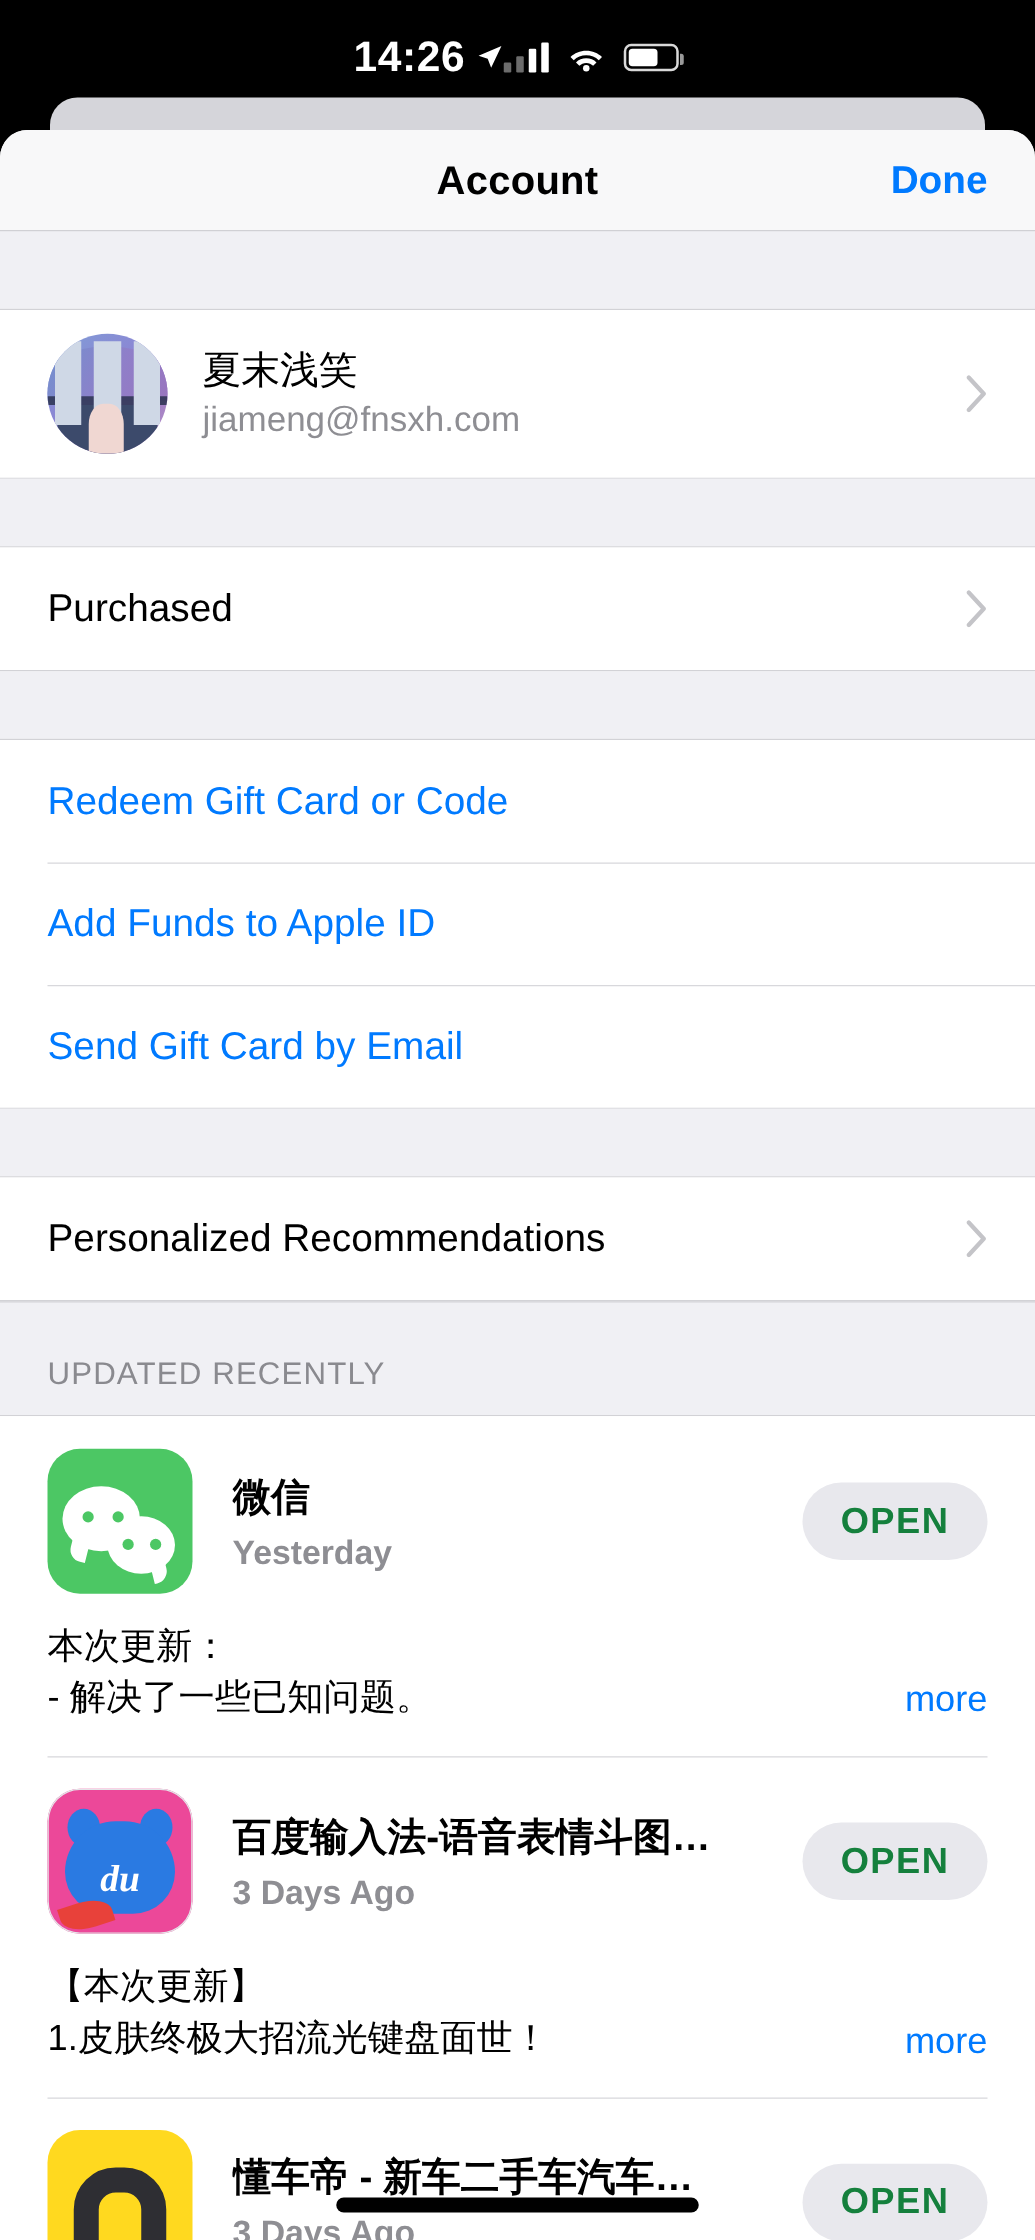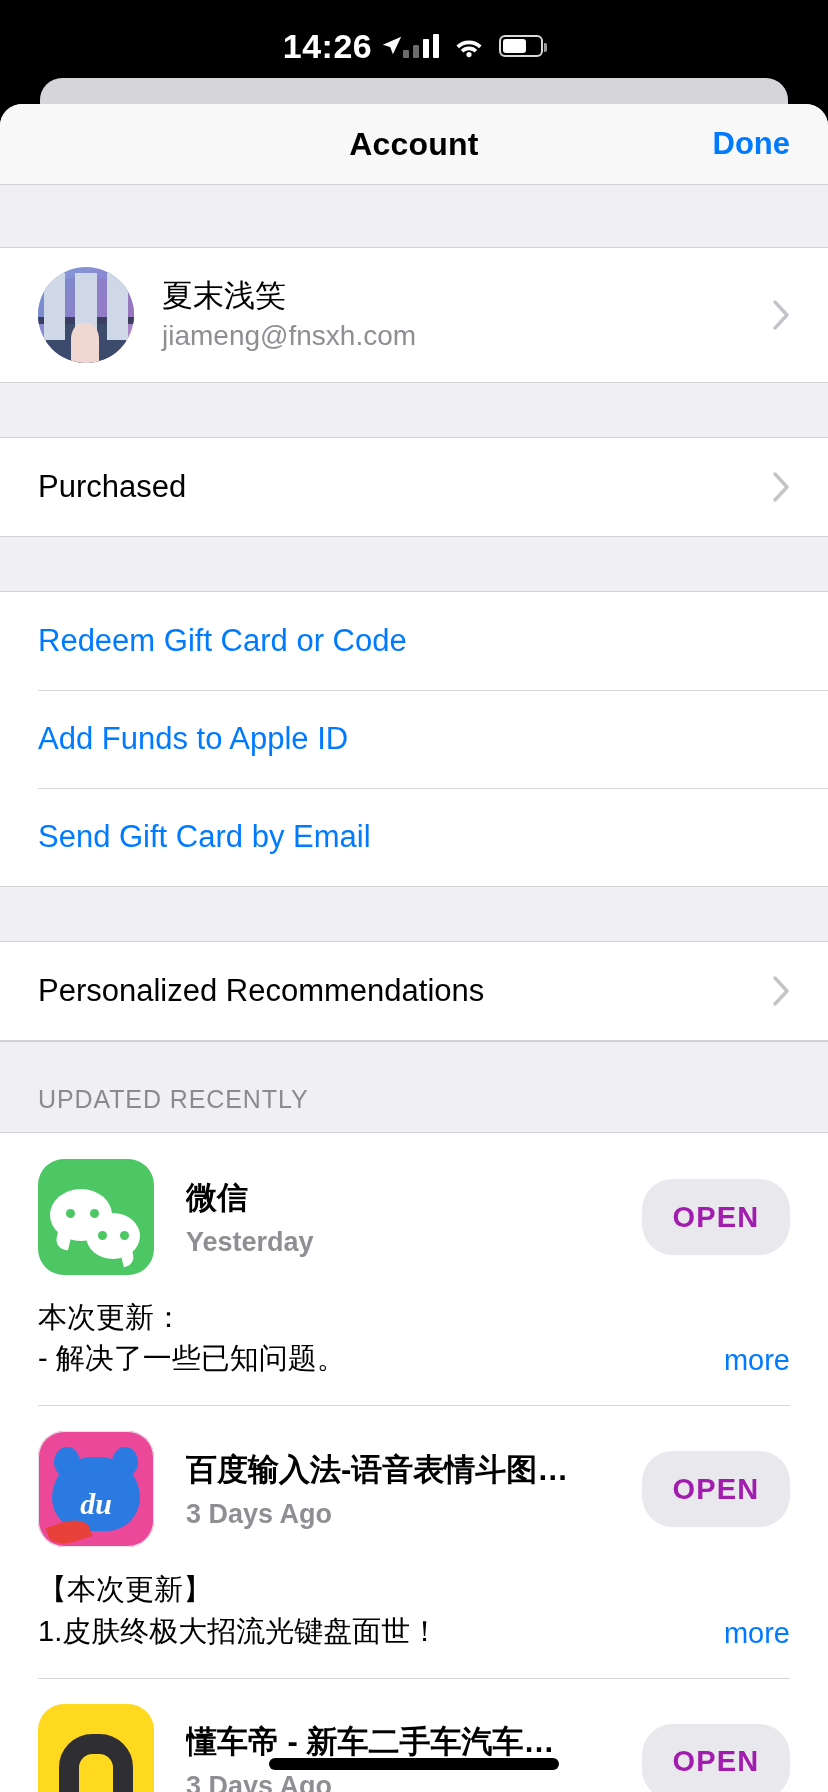--- a/index.html
+++ b/index.html
@@ -114,22 +114,22 @@
   }
   .app-head { display:flex; align-items:center; padding:26px 0 0; }
   .app-icon { width:116px; height:116px; border-radius:26px; flex:none; position:relative; overflow:hidden; }
   .app-meta { margin-left:32px; flex:1; min-width:0; display:flex; flex-direction:column; gap:8px;font-weight:bold; }
   .app-name {
     font-size:31px; color:#000; white-space:nowrap; overflow:hidden;
     text-overflow:ellipsis; max-width:420px;
   }
   .app-date { font-size:27px; color:#8e8e93; }
   .open-btn {
-    flex:none; margin-left:14px; min-width:148px; height:76px; border-radius:31px;
-    background:#e8e8ed; color:#a21caf; font-size:29px; font-weight:700; letter-spacing:1.2px;
+    flex:none; margin-left:14px; min-width:148px; height:62px; border-radius:31px;
+    background:#e8e8ed; color:#15803d; font-size:29px; font-weight:700; letter-spacing:1.2px;
     display:flex; align-items:center; justify-content:center;
   }
   .notes { display:flex; align-items:flex-end; padding:22px 0 26px; }
   .notes-text { flex:1; min-width:0; font-size:29px; line-height:1.42; color:#000; }
   .notes-text div { white-space:nowrap; overflow:hidden; text-overflow:clip; }
   .more { flex:none; font-size:29px; color:#007aff; padding-bottom:2px; }
 
   
   .ic-wechat { background:#4cc764; }
   .bub { position:absolute; background:#fff; border-radius:50%; }

